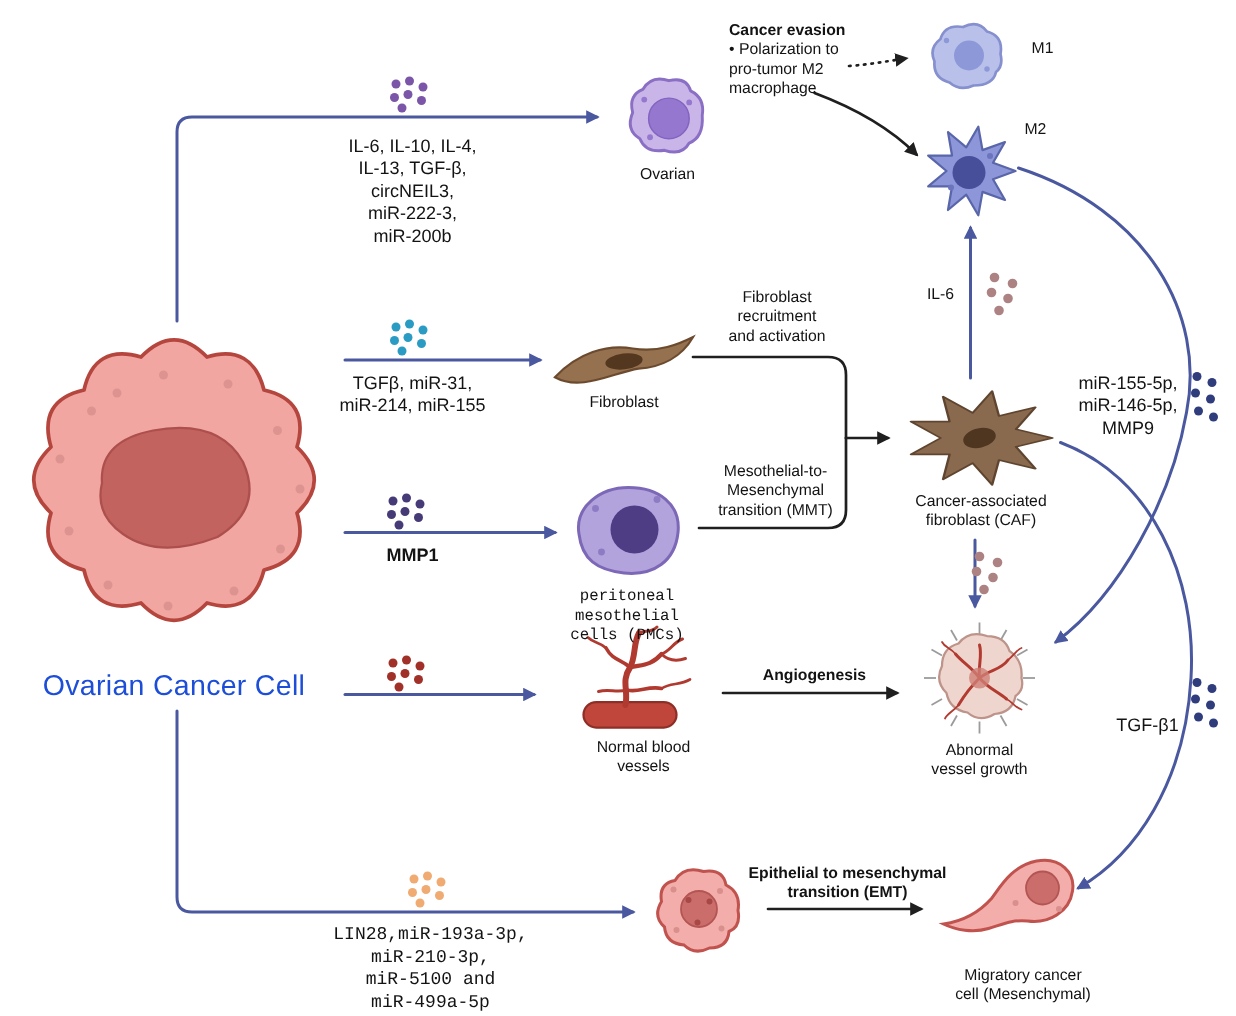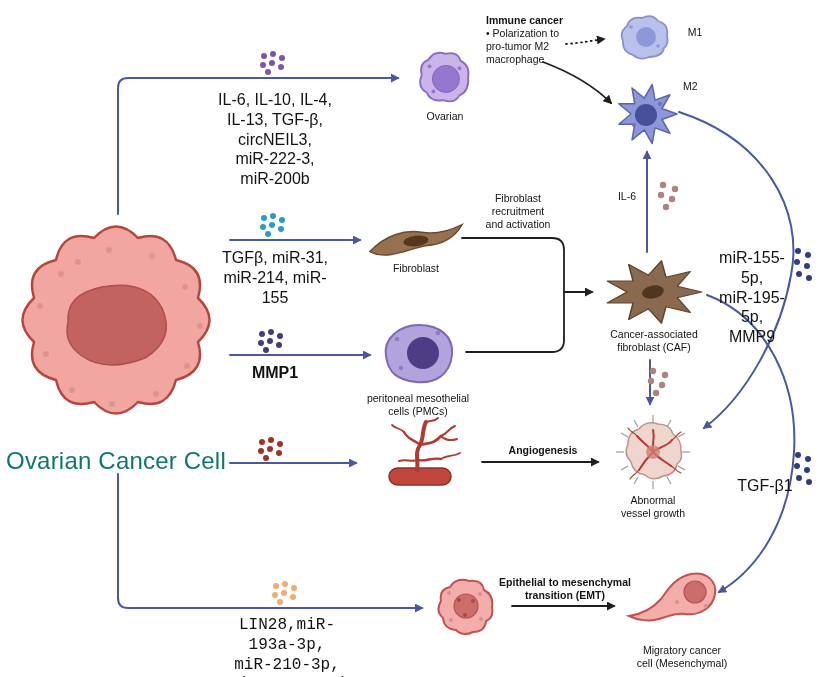--- a/index.html
+++ b/index.html
@@ -1,22 +1,22 @@
 <!DOCTYPE html>
 <html><head>
 <meta charset="utf-8">
 <style>
   * { margin:0; padding:0; box-sizing:border-box; }
   html,body { background:#ffffff; font-family:"Liberation Sans", sans-serif; }
   #canvas { position:relative; width:824px; height:677px; background:#ffffff; overflow:hidden; }
   .lbl { position:absolute; white-space:pre-line; color:#131313; font-size:10.5px; line-height:1.24; text-align:center; }
-  .cargo { font-size:16px; }
+  .cargo { font-size:12px; }
   .bold { font-weight:bold; }
   .ta-l { text-align:left; }
-  .big-label { font-size:24px; color:#0f766e; letter-spacing:.2px; }
+  .big-label { font-size:19px; color:#1d4ed8; letter-spacing:.2px; }
   svg.fig, svg.dots, svg#arrow-layer { position:absolute; display:block; }
 </style>
 </head>
 <body>
 
 <div id="canvas">
 
   <svg id="arrow-layer" width="824" height="677" viewBox="0 0 824 677">
     <defs>
       <marker id="ah-blue" viewBox="0 0 10 10" refX="8" refY="5" markerWidth="4.5" markerHeight="4.5" orient="auto">
@@ -294,55 +294,60 @@
 
   <div class="lbl big-label" style="left:6px; top:446px; width:220px;">Ovarian Cancer Cell</div>
 
   <div class="lbl cargo" style="left:212px; top:90px; width:126px;">IL-6, IL-10, IL-4,
 IL-13, TGF-β,
 circNEIL3,
 miR-222-3,
 miR-200b</div>
   <div class="lbl" style="left:404px; top:110px; width:82px;">Ovarian</div>
 
-  <div class="lbl bold ta-l" style="left:486px; top:14px; width:100px;">Immune cancer</div>
+  <div class="lbl bold ta-l" style="left:486px; top:14px; width:100px;">Cancer evasion</div>
   <div class="lbl ta-l" style="left:486px; top:27px; width:100px;">• Polarization to
 pro-tumor M2
 macrophage</div>
 
   <div class="lbl ta-l" style="left:680px; top:26px; width:30px;text-align:center;">M1</div>
   <div class="lbl ta-l" style="left:683px; top:80px; width:30px;">M2</div>
 
   <div class="lbl cargo" style="left:212px; top:248px; width:126px;">TGFβ, miR-31,
 miR-214, miR-155</div>
   <div class="lbl" style="left:372px; top:262px; width:88px;">Fibroblast</div>
 
   <div class="lbl" style="left:467px; top:192px; width:102px;">Fibroblast
 recruitment
 and activation</div>
+  <div class="lbl" style="left:464px; top:308px; width:106px;">Mesothelial-to-
+Mesenchymal
+transition (MMT)</div>
 
   <div class="lbl" style="left:596px; top:328px; width:116px;">Cancer-associated
 fibroblast (CAF)</div>
   <div class="lbl" style="left:610px; top:190px; width:34px;">IL-6</div>
 
   <div class="lbl cargo" style="left:212px; top:363px; width:126px;font-weight:bold;">MMP1</div>
-  <div class="lbl" style="left:366px; top:392px; width:104px;">peritoneal mesothelial
+  <div class="lbl" style="left:366px; top:392px; width:104px;font-family:Liberation Mono, monospace;">peritoneal mesothelial
 cells (PMCs)</div>
 
+  <div class="lbl" style="left:384px; top:492px; width:90px;">Normal blood
+vessels</div>
   <div class="lbl bold" style="left:488px; top:444px; width:110px;">Angiogenesis</div>
   <div class="lbl" style="left:604px; top:494px; width:98px;">Abnormal
 vessel growth</div>
 
   <div class="lbl cargo" style="left:222px; top:616px; width:130px;font-family:Liberation Mono, monospace;">LIN28,miR-193a-3p,
 miR-210-3p,
 miR-5100 and
 miR-499a-5p</div>
   <div class="lbl bold" style="left:494px; top:576px; width:142px;">Epithelial to mesenchymal
 transition (EMT)</div>
   <div class="lbl" style="left:612px; top:644px; width:140px;">Migratory cancer
 cell (Mesenchymal)</div>
 
   <div class="lbl cargo" style="left:714px; top:248px; width:76px;">miR-155-5p,
-miR-195-5p,
+miR-146-5p,
 MMP9</div>
   <div class="lbl cargo" style="left:735px; top:476px; width:60px;">TGF-β1</div>
 
 </div>
 
 </body></html>

